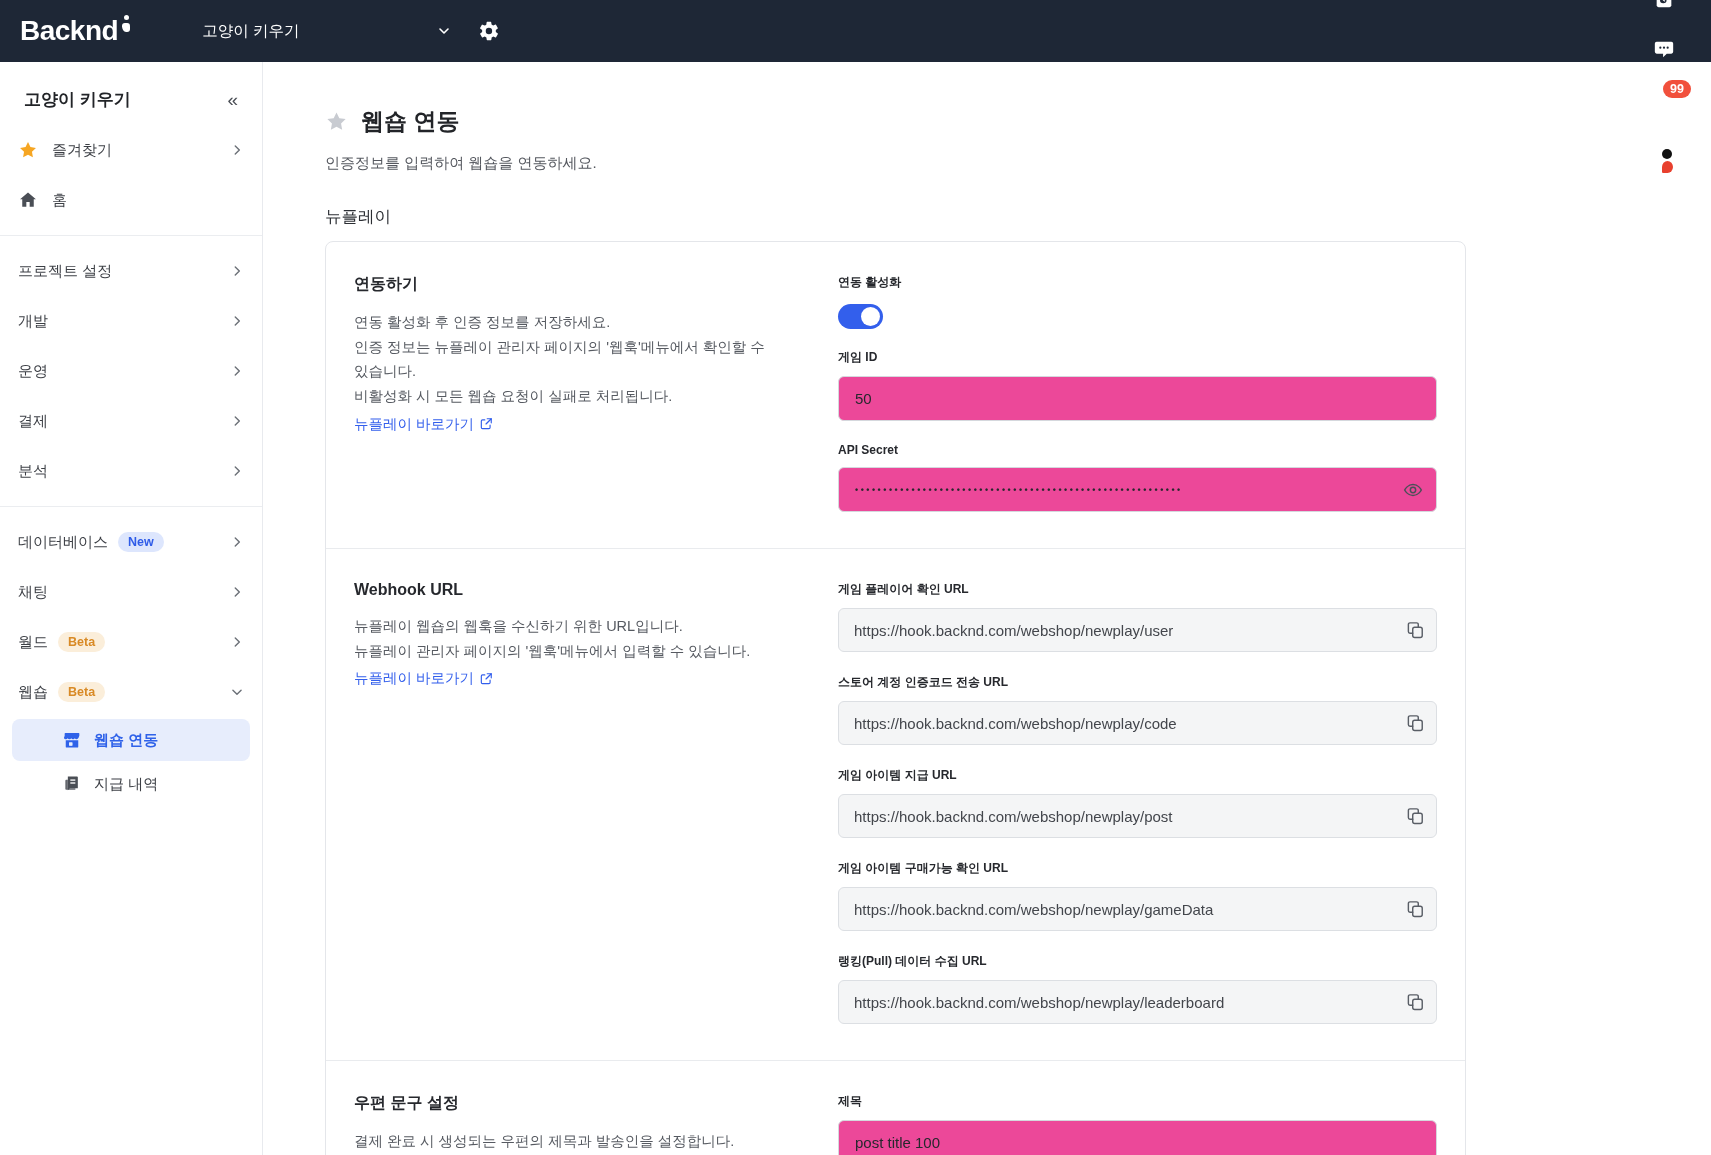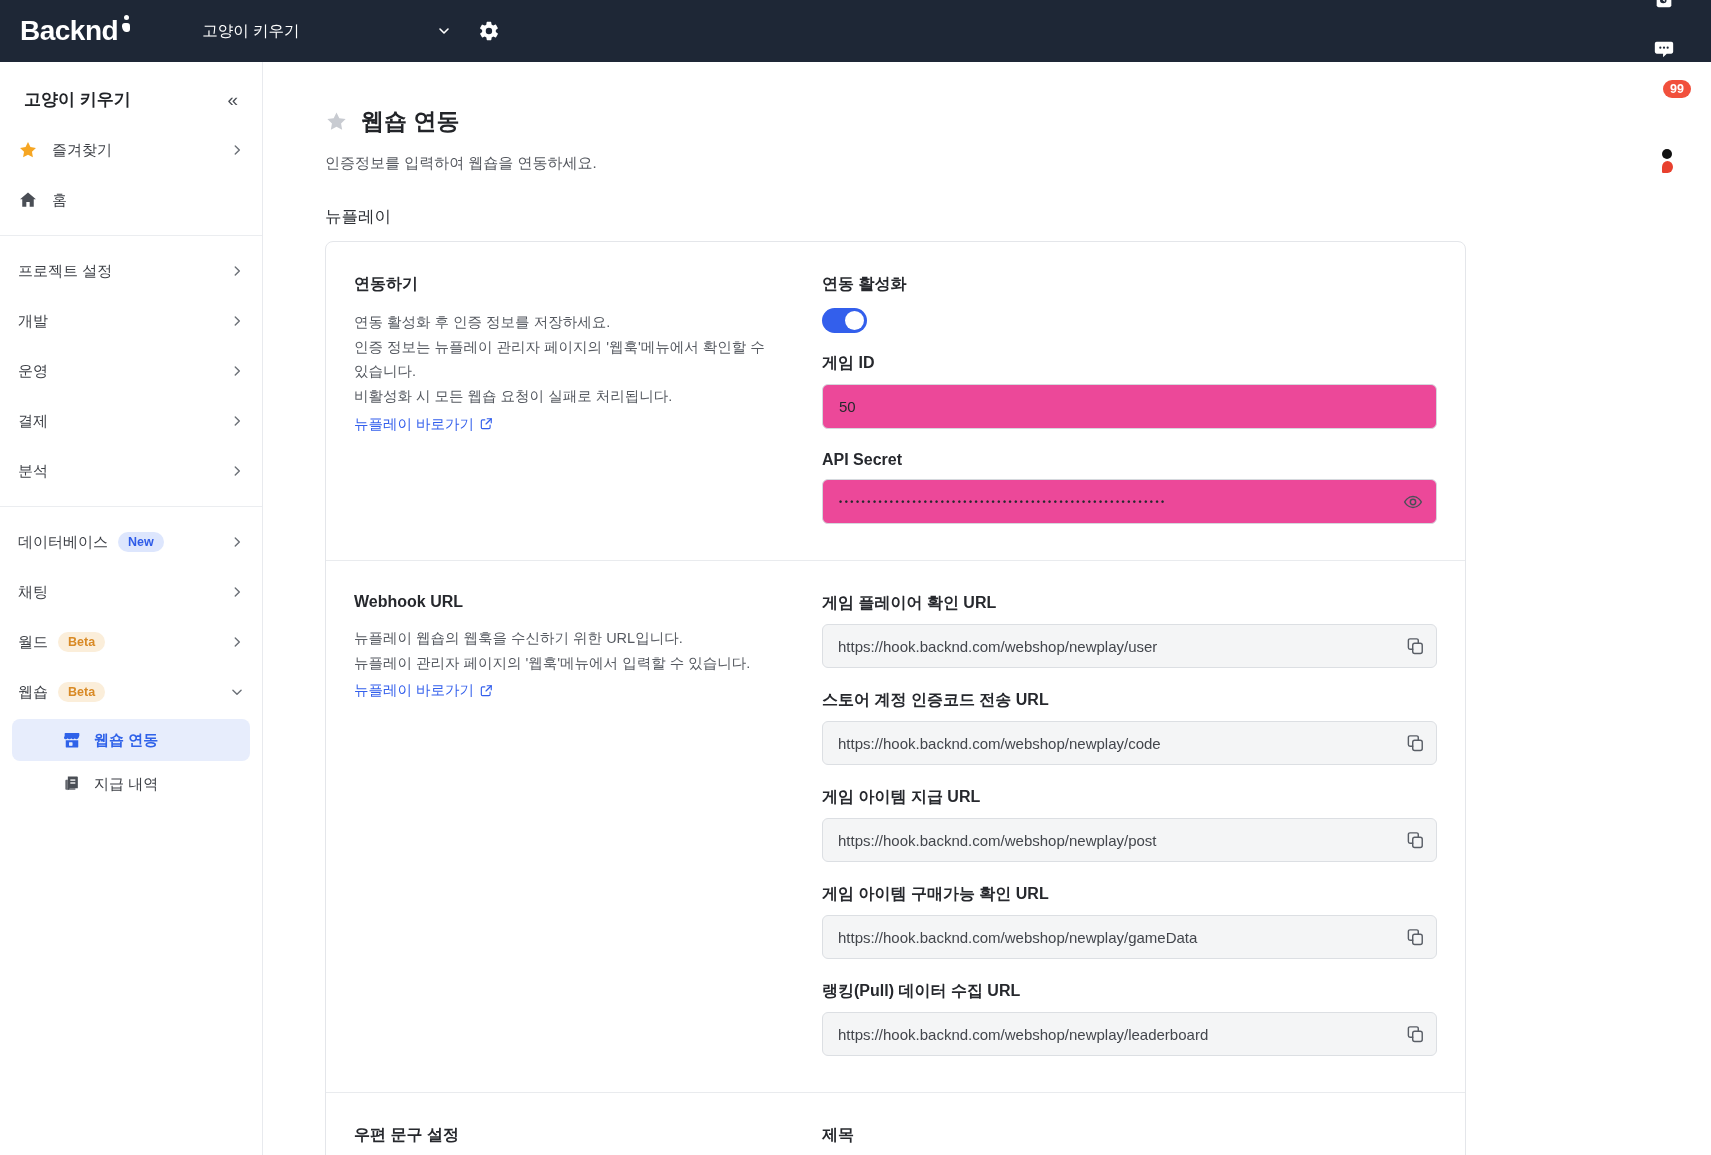--- a/index.html
+++ b/index.html
@@ -45,29 +45,29 @@
   .sb-sub .ic { display:flex; margin-right:12px; }
   .sb-sub .ic svg { width:20px; height:20px; }
   .sb-sub.active { background:#e7edfc; color:#2f62e9; font-weight:700; }
 
   
   .page-header { display:flex; align-items:center; gap:13px; }
   .page-title { font-size:23px; font-weight:700; color:#222428; }
   .page-sub { margin-top:17px; font-size:15px; color:#55585f; }
   .group-label { margin-top:33px; font-size:16.5px; color:#2b2e33; }
   .card { margin-top:13px; width:1141px; border:1px solid #e4e6ea; border-radius:8px; background:#fff; }
-  .card-row { display:flex; padding:32px 28px 36px; }
+  .card-row { display:flex; padding:32px 28px 36px;gap:16px; }
   .card-row + .card-row { border-top:1px solid #e9ebee; }
   .col-left { width:468px; padding-right:48px; flex-shrink:0; }
   .col-right { width:630px; }
   .sec-heading { font-size:16px; font-weight:700; color:#26282d; margin-bottom:15px; }
   .desc { font-size:14.5px; color:#565a61; line-height:1.7; }
   .ext-link { display:inline-flex; align-items:center; gap:5px; margin-top:6px; color:#335fec; font-size:14.5px; cursor:pointer; text-decoration:none; }
   .ext-link svg { width:14px; height:14px; }
-  .field-label { font-size:16px; font-weight:700; color:#26282d; margin-bottom:10px; }
+  .field-label { font-size:12px; font-weight:700; color:#26282d; margin-bottom:10px; }
   .mt { margin-top:22px; }
   .text-input { width:100%; height:45px; border:1px solid #d5d8dd; border-radius:6px; padding:0 16px; font-size:15px; color:#26282d; background:#ec4899; font-family:inherit; outline:none; }
   .field-wrap { position:relative; }
   .secret { font-size:9px; letter-spacing:2.5px; font-weight:700; padding-right:52px; }
   .eye-btn { position:absolute; right:14px; top:50%; transform:translateY(-50%); display:flex; cursor:pointer; background:none; border:none; }
   .eye-btn svg { width:20px; height:20px; }
   .readonly-input { width:100%; height:44px; background:#f4f5f6; border:1px solid #dcdfe3; border-radius:6px; padding:0 48px 0 15px; font-size:15px; color:#43464c; font-family:inherit; outline:none; }
   .copy-btn { position:absolute; right:12px; top:50%; transform:translateY(-50%); display:flex; cursor:pointer; background:none; border:none; }
   .copy-btn svg { width:19px; height:19px; }
   .toggle { width:45px; height:25px; border-radius:13px; background:#335fec; position:relative; margin:13px 0 20px; cursor:pointer; }

